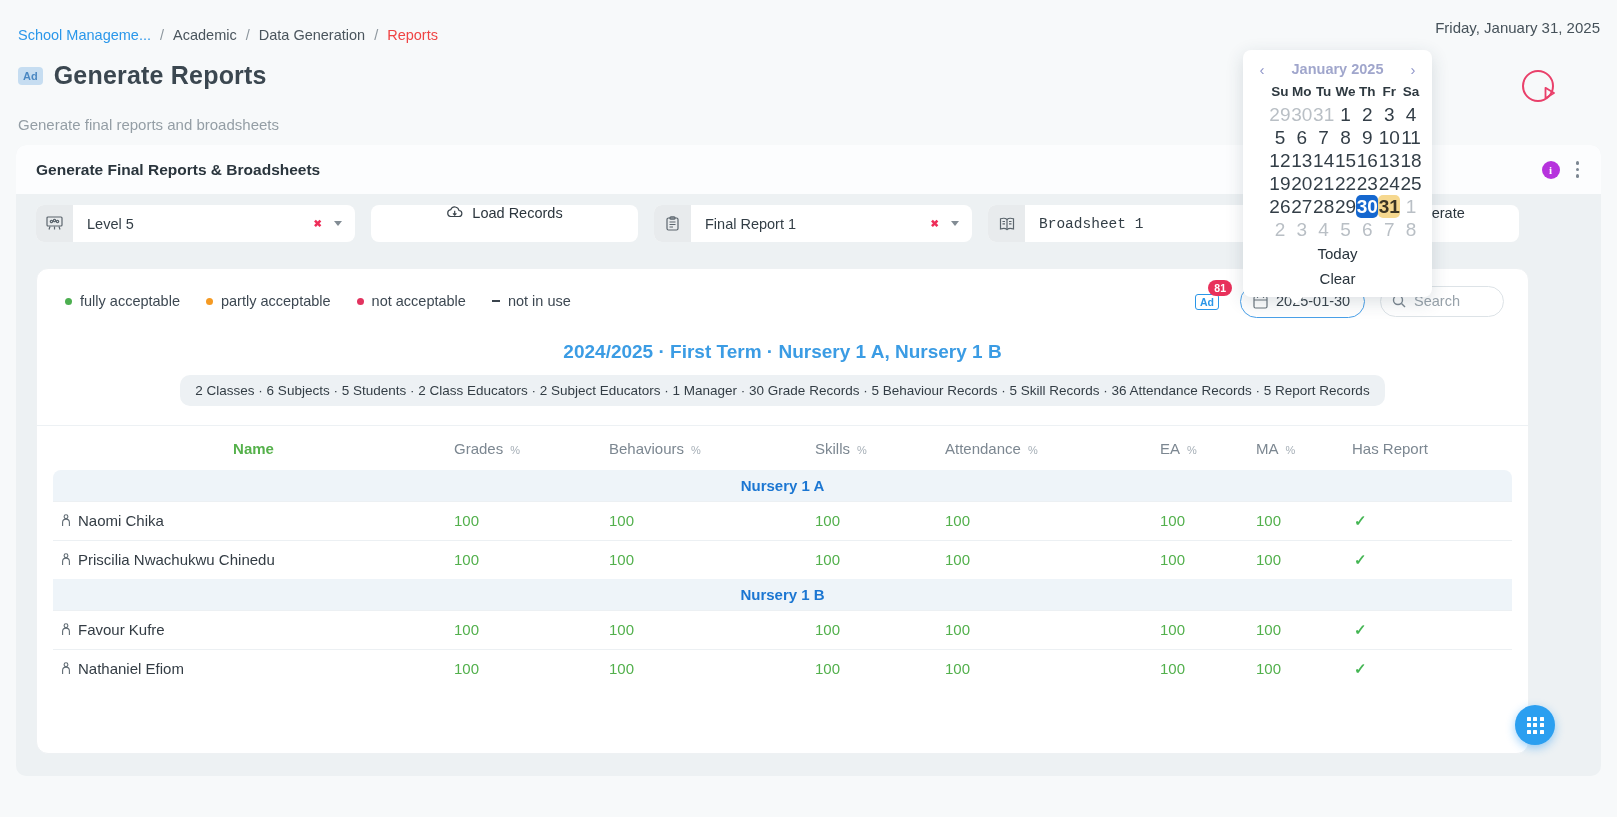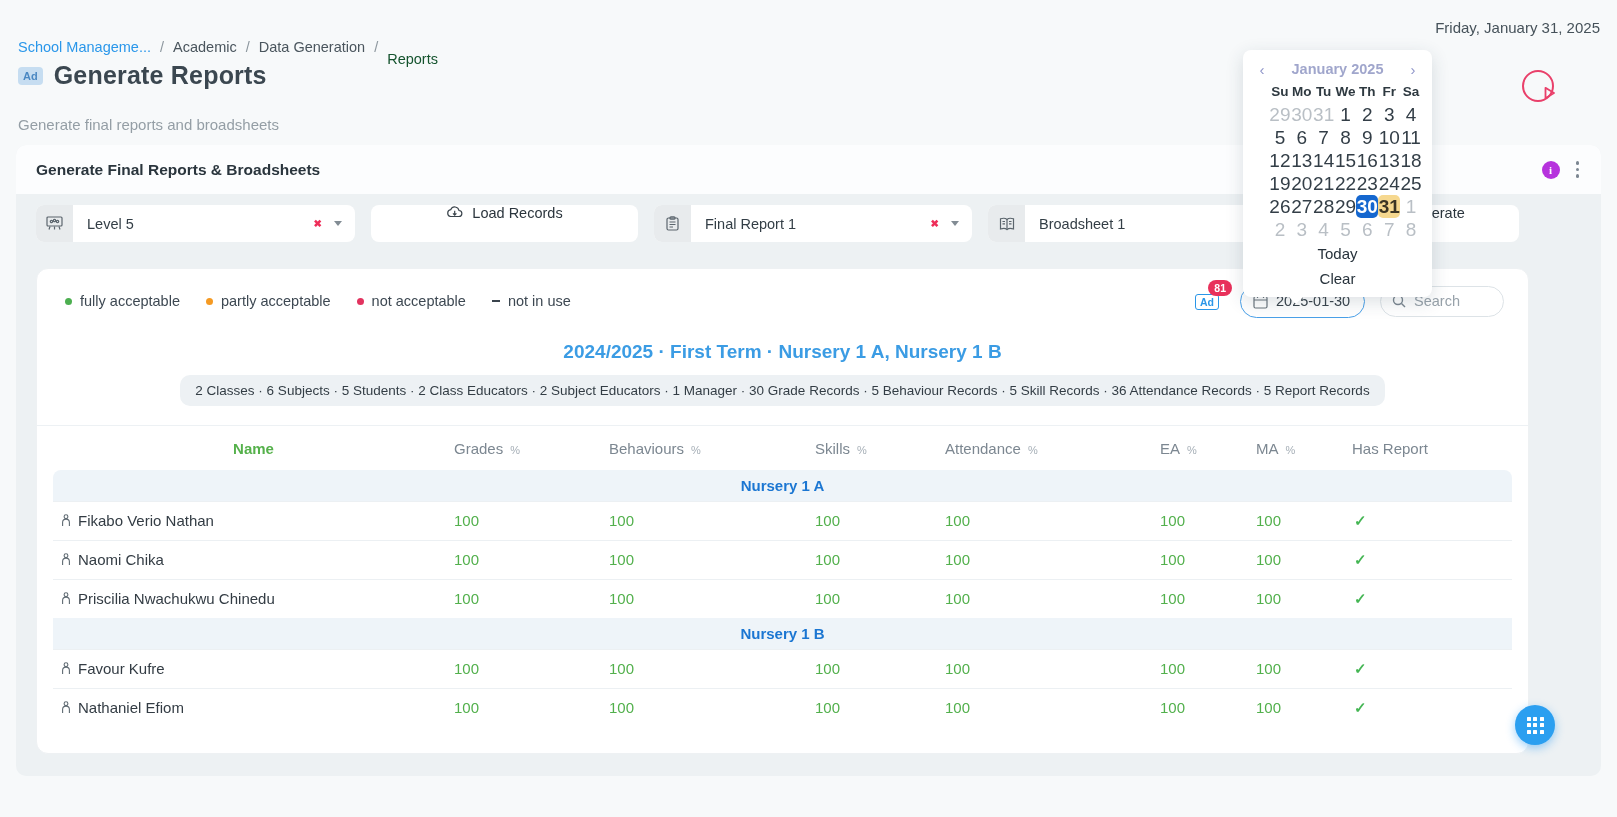--- a/index.html
+++ b/index.html
@@ -9,21 +9,21 @@
     background:#f7f9fa;
     position:relative;
     overflow:hidden;
     color:#37424a;
   }
   
   .breadcrumb { position:absolute; left:18px; top:27px; font-size:14.5px; display:flex; gap:9px; align-items:center; }
   .bc-link { color:#2a97ea; cursor:pointer; }
   .bc-sep { color:#8d979e; }
   .bc-item { color:#4a555d; }
-  .bc-current { color:#14532d;margin-top:24px; }
+  .bc-current { color:#ef4444; }
   .top-date { position:absolute; right:17px; top:19px; font-size:15px; color:#46525a; }
 
   
   .page-head { position:absolute; left:18px; top:61px; }
   .head-line { display:flex; align-items:center; gap:11px; }
   .ad-chip { background:#c6ddf1; color:#4b88c2; font-size:11px; font-weight:bold; padding:3px 5px; border-radius:4px; }
   .page-title { font-size:25px; font-weight:bold; color:#3b4750; letter-spacing:.2px; }
   .page-sub { margin-top:26px; font-size:15px; color:#949ea5; }
 
   .play-btn { position:absolute; right:63px; top:70px; width:32px; height:32px; border:2px solid #e9406a; border-radius:50%; display:flex; align-items:center; justify-content:center; cursor:pointer; background:transparent; }
@@ -40,21 +40,21 @@
   .kebab i { width:3.5px; height:3.5px; border-radius:50%; background:#7b8691; display:block; }
 
   
   .filters { position:absolute; left:20px; top:60px; display:flex; gap:16px; height:37px; }
   .pill { background:#fff; border-radius:8px; display:flex; align-items:center; overflow:hidden; }
   .sel-icon { width:37px; align-self:stretch; background:#e8ebed; color:#5b656d; display:flex; align-items:center; justify-content:center; flex:none; }
   .sel-text { padding-left:14px; font-size:14.5px; color:#333e46; white-space:nowrap; }
   .sel-clear { margin-left:auto; color:#ee2e59; font-size:10px; font-weight:bold; cursor:pointer; padding:4px; }
   .sel-caret { width:0; height:0; border-left:4.5px solid transparent; border-right:4.5px solid transparent; border-top:5px solid #828c94; margin:0 13px 0 8px; cursor:pointer; flex:none; }
   .btn { background:#fff; border:none; border-radius:8px; display:flex; align-items:flex-start; justify-content:center; gap:9px; font-size:14.5px; color:#2b353d; cursor:pointer; font-family:inherit; }
-  .w-level{ width:319px; } .w-load{ width:267px; } .w-report{ width:318px; } .w-broad{ width:346px; } .w-gen{ width:169px; }
+  .w-level{ width:319px; } .w-load{ width:267px; } .w-report{ width:318px; } .w-broad{ width:346px;font-family:Liberation Mono, monospace; } .w-gen{ width:169px; }
 
   
   .content-card { position:absolute; left:20px; top:123px; width:1493px; height:486px; background:#fff; border:1px solid #eef1f3; border-radius:12px; }
   .card-toolbar { display:flex; align-items:center; height:64px; padding:0 24px 0 28px; }
   .legend { display:flex; align-items:center; gap:26px; }
   .legend-item { display:flex; align-items:center; gap:8px; font-size:14.5px; color:#3d4852; }
   .ldot { width:7px; height:7px; border-radius:50%; flex:none; }
   .ldash { width:8px; height:2.5px; background:#3a444d; flex:none; }
   .toolbar-right { margin-left:auto; display:flex; align-items:center; gap:15px; }
   .ad-wrap { position:relative; margin-right:6px; }
@@ -276,40 +276,20 @@
             <th><span>EA</span><span class="pct">%</span></th>
             <th><span>MA</span><span class="pct">%</span></th>
             <th><span>Has Report</span></th>
           </tr>
         </thead>
         <tbody>
   <tr class="group-row">
     <td colspan="8"><span>Nursery 1 A</span></td>
   </tr>
 
-  <tr class="data-row">
-    <td class="name-cell">
-      <span class="name-inner">
-        <span class="person-ic">
-          <svg width="10" height="13" viewBox="0 0 10 13" fill="none" stroke="currentColor" stroke-width="1.1">
-                      <circle cx="5" cy="2.7" r="1.9"></circle>
-                      <path d="M1.6 12 V8.5 A3.4 3.4 0 0 1 8.4 8.5 V12"></path>
-                    </svg>
-        </span>
-        <span>Fikabo Verio Nathan</span>
-      </span>
-    </td>
-    <td class="val">100</td>
-    <td class="val">100</td>
-    <td class="val">100</td>
-    <td class="val">100</td>
-    <td class="val">100</td>
-    <td class="val">100</td>
-    <td class="check">✓</td>
-  </tr>
 
   <tr class="data-row">
     <td class="name-cell">
       <span class="name-inner">
         <span class="person-ic">
           <svg width="10" height="13" viewBox="0 0 10 13" fill="none" stroke="currentColor" stroke-width="1.1">
                       <circle cx="5" cy="2.7" r="1.9"></circle>
                       <path d="M1.6 12 V8.5 A3.4 3.4 0 0 1 8.4 8.5 V12"></path>
                     </svg>
         </span>

